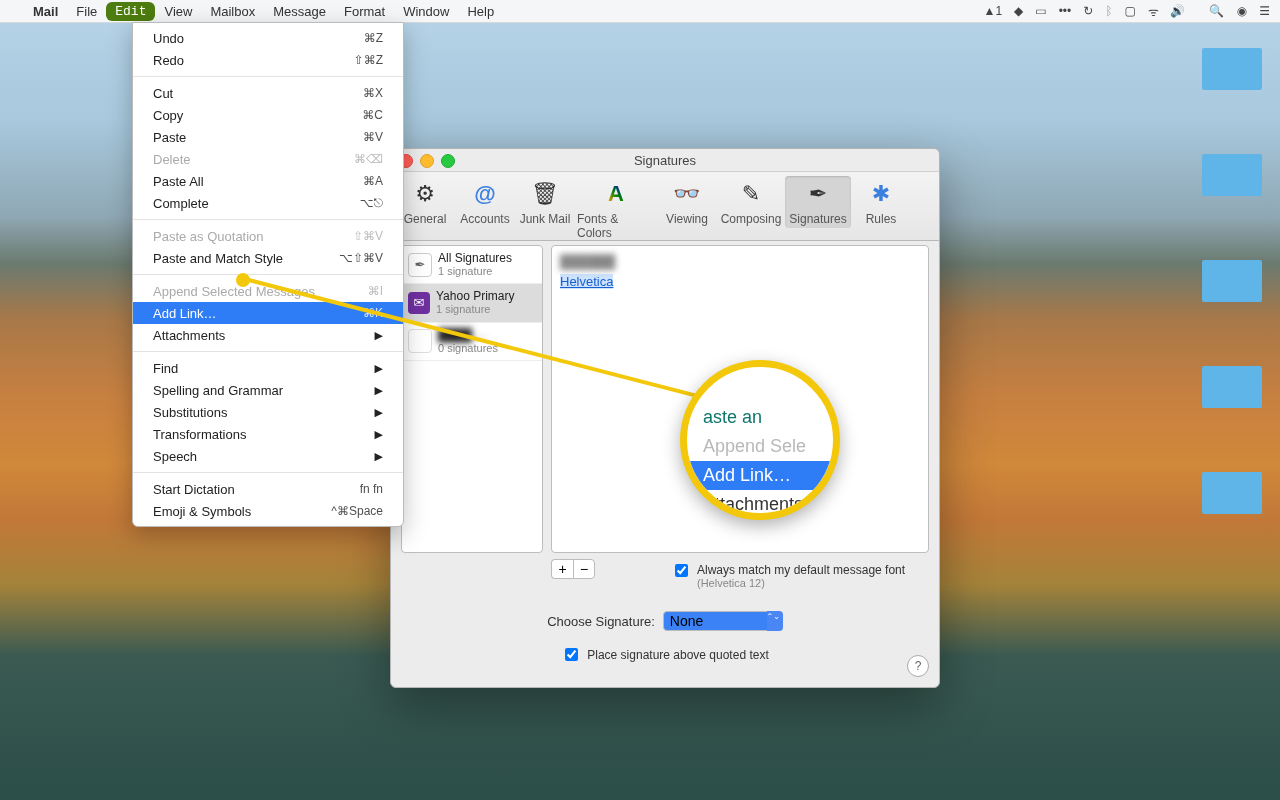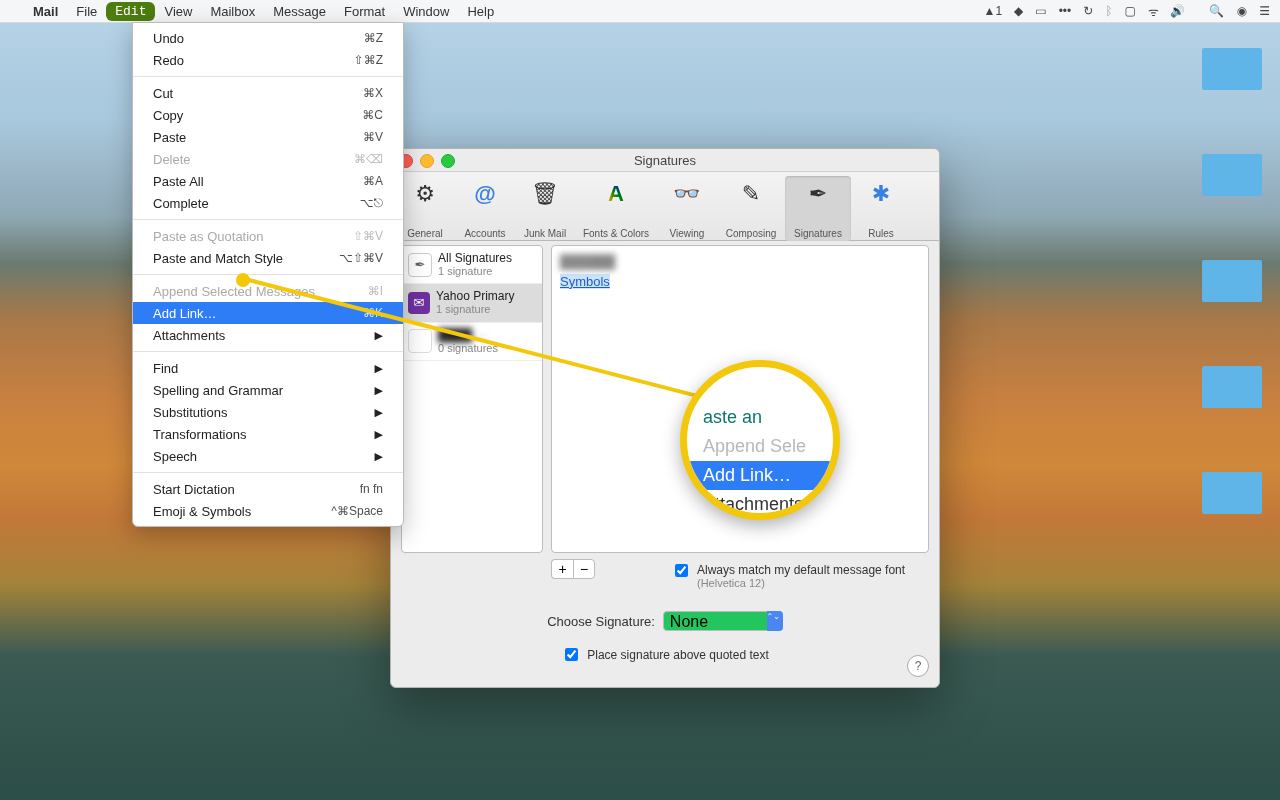--- a/index.html
+++ b/index.html
@@ -26,21 +26,21 @@
 .traffic{position:absolute;left:8px;top:5px;display:flex;gap:7px;}
 .traffic span{width:12px;height:12px;border-radius:50%;display:block;}
 .traffic .r{background:#ff5f57;border:0.5px solid #e24640;}
 .traffic .y{background:#ffbd2e;border:0.5px solid #e1a126;}
 .traffic .g{background:#28c940;border:0.5px solid #1dab34;}
 .titlebar .title{flex:1;text-align:center;font-size:13px;color:#444;}
 .toolbar{height:64px;display:flex;align-items:flex-start;padding:4px 4px 0 4px;gap:0;border-bottom:1px solid #b8b8b8;background:linear-gradient(#f3f3f3,#e6e6e6);}
 .tool{width:56px;display:flex;flex-direction:column;align-items:center;padding:2px 2px;border-radius:4px;cursor:default;}
 .tool.active{background:#d4d4d4;box-shadow:inset 0 1px 2px rgba(0,0,0,0.15);}
 .tool .ic{width:32px;height:32px;display:flex;align-items:center;justify-content:center;font-size:22px;}
-.tool .tl{font-size:10px;color:#555;margin-top:18px;}
+.tool .tl{font-size:12px;color:#555;margin-top:2px;}
 .content{position:absolute;top:88px;left:0;right:0;bottom:0;display:flex;flex-direction:column;}
 .panes{display:flex;gap:8px;padding:8px 10px 2px 10px;}
 .pane{background:#fff;border:1px solid #bdbdbd;border-radius:4px;height:306px;}
 .pane1{width:140px;}
 .pane2{width:100px;}
 .pane3{flex:1;}
 .sigrow{display:flex;align-items:center;gap:6px;padding:6px 6px;border-bottom:1px solid #eee;}
 .sigrow.sel{background:#dcdcdc;}
 .sigrow .badge{width:22px;height:22px;border-radius:4px;display:flex;align-items:center;justify-content:center;font-size:13px;color:#fff;}
 .sigrow .b1{background:#fff;border:1px solid #ccc;color:#666;}
@@ -53,21 +53,21 @@
 .pane3 .sigcontent{padding:6px 8px;font-size:13px;line-height:1.5;}
 .pane3 .link{color:#1a5fd0;text-decoration:underline;background:#cde3ff;}
 .plusminus{display:flex;gap:0;margin:4px 0 0 160px;}
 .plusminus button{width:22px;height:20px;background:#fff;border:1px solid #bbb;font-size:14px;line-height:1;padding:0;}
 .plusminus button:first-child{border-radius:4px 0 0 4px;border-right:none;}
 .plusminus button:last-child{border-radius:0 4px 4px 0;}
 .checkrow{display:flex;align-items:flex-start;gap:6px;padding:4px 12px;font-size:12px;color:#333;}
 .checkrow input{margin-top:1px;}
 .checkrow .sub{color:#888;font-size:11px;display:block;}
 .choose{display:flex;align-items:center;gap:8px;justify-content:center;margin-top:18px;font-size:13px;}
-.choose select{-webkit-appearance:none;appearance:none;background:#22c55e;border:1px solid #bbb;border-radius:4px;padding:1px 6px;font-size:16px;width:120px;height:20px;}
+.choose select{-webkit-appearance:none;appearance:none;background:#3b82f6;border:1px solid #bbb;border-radius:4px;padding:1px 6px;font-size:14px;width:120px;height:20px;}
 .choose .selwrap{position:relative;display:inline-block;}
 .choose .selwrap:after{content:"";position:absolute;right:0;top:0;width:16px;height:20px;background:#4a87f5;border-radius:0 4px 4px 0;pointer-events:none;}
 .choose .selwrap:before{content:"⌃⌄";position:absolute;right:3px;top:1px;font-size:8px;color:#fff;z-index:2;pointer-events:none;line-height:9px;}
 .above{display:flex;align-items:center;gap:6px;justify-content:center;margin-top:14px;font-size:12px;}
 .help{position:absolute;right:10px;bottom:10px;width:20px;height:20px;border-radius:50%;border:1px solid #aaa;background:#fff;color:#666;font-size:12px;display:flex;align-items:center;justify-content:center;}
 .callout{position:absolute;top:360px;left:680px;width:160px;height:160px;border-radius:50%;border:7px solid #f3c80a;background:#fff;z-index:400;box-shadow:0 6px 18px rgba(0,0,0,0.3);overflow:hidden;padding-top:36px;box-sizing:border-box;}
 .callout .row{font-size:18px;padding:4px 16px;color:#333;white-space:nowrap;}
 .callout .row.partial{color:#0f766e;}
 .callout .row.sel{background:#2e7cf6;color:#fff;}
 .arrowline{position:absolute;top:276px;left:241px;width:470px;height:4px;background:#f3c80a;z-index:350;transform-origin:left center;transform:rotate(14.5deg);}
@@ -262,21 +262,21 @@
             <div class="badge b3">G</div>
             <div class="txt">
                 <span class="main blur">████ …</span>
                 <span class="sub">0 signatures</span>
               </div>
           </div>
         </div>
         <div class="pane pane3">
           <div class="sigcontent">
             <span class="blur">██████</span><br>
-            <span class="link">Symbols</span>
+            <span class="link">Helvetica</span>
           </div>
         </div>
       </div>
 
       <div class="plusminus">
         <button>+</button>
         <button>−</button>
       </div>
 
       <div class="checkrow" style="margin-left:268px;margin-top:-20px">

